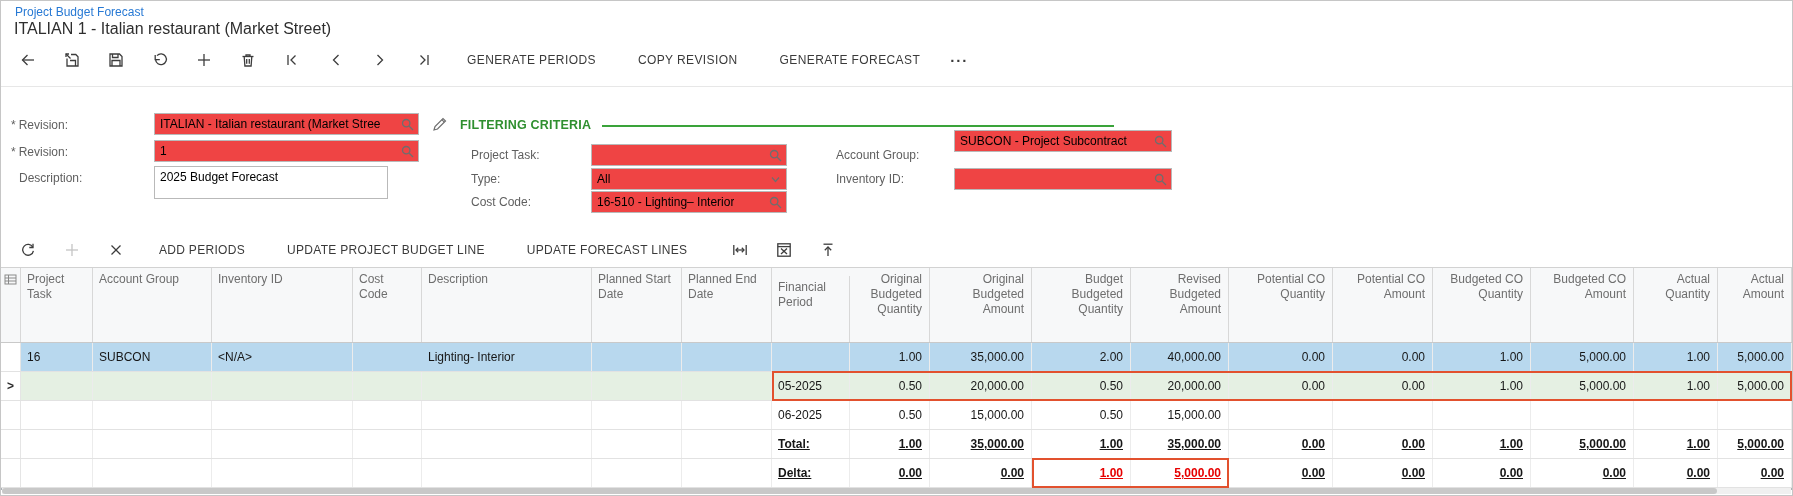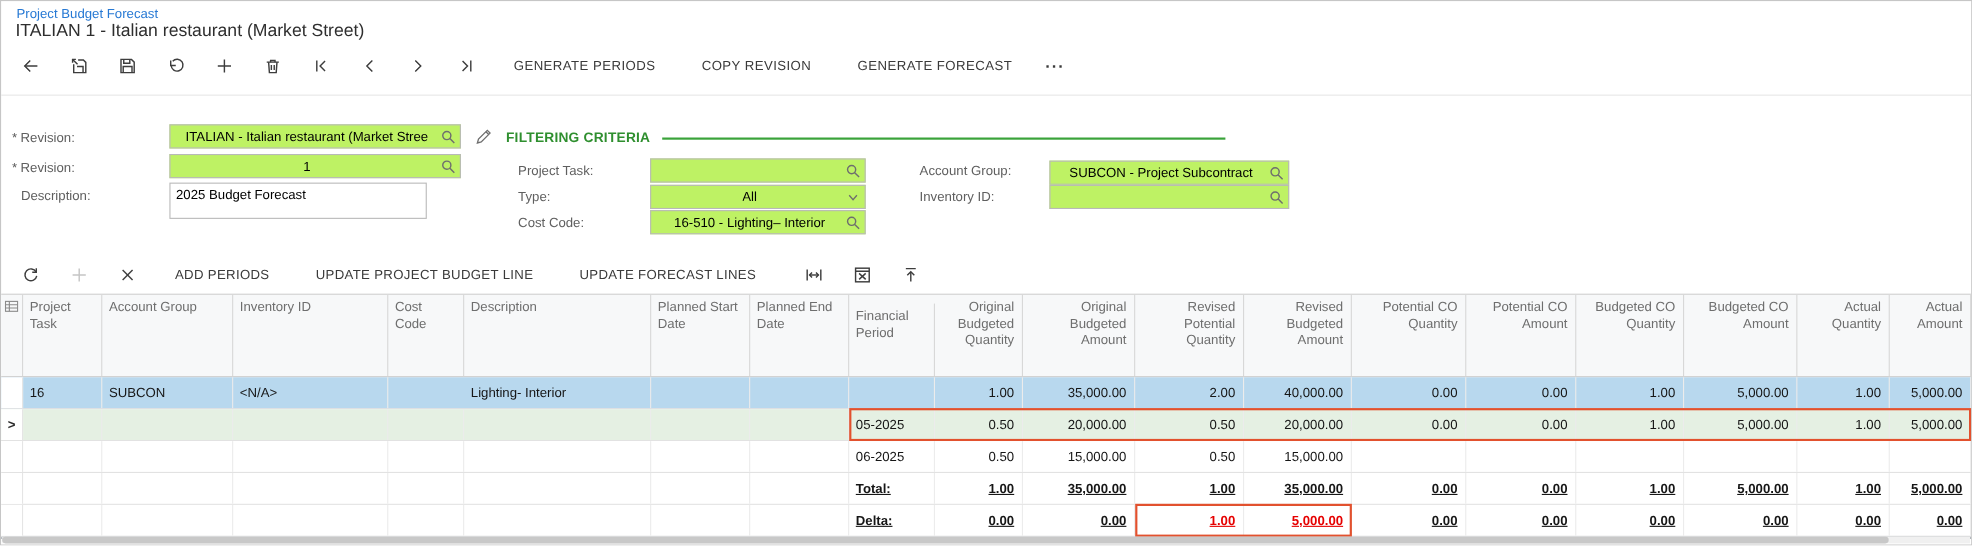--- a/index.html
+++ b/index.html
@@ -13,22 +13,22 @@
   .toolbar-divider{position:absolute;left:0;right:0;top:85px;height:1px;background:#e7e7e7;}
   .icon-btn{width:26px;height:26px;margin-right:18px;display:flex;align-items:center;justify-content:center;cursor:pointer;flex:none;}
   .icon-btn:first-child{margin-left:6px;}
   .icon-btn svg{stroke:#3d3d3d;fill:none;stroke-width:1.3;}
   .txt-btn{margin-left:12px;margin-right:30px;font-size:12px;color:#3a3a3a;letter-spacing:.4px;cursor:pointer;white-space:nowrap;}
   .more-btn{font-size:15px;font-weight:bold;color:#3a3a3a;letter-spacing:1px;cursor:pointer;}
 
   
   .lbl{position:absolute;font-size:12px;color:#5f5f5f;white-space:nowrap;}
   .star{margin-right:3px;}
-  .fld{position:absolute;height:22px;border:1px solid #b9b9b9;background:#bef264;box-sizing:border-box;
-       display:flex;align-items:center;padding:0 20px 0 5px;font-size:12px;color:#000;cursor:text;justify-content:center;}
+  .fld{position:absolute;height:22px;border:1px solid #b9b9b9;background:#ef4444;box-sizing:border-box;
+       display:flex;align-items:center;padding:0 20px 0 5px;font-size:12px;color:#000;cursor:text;}
   .fldtext{white-space:nowrap;overflow:hidden;}
   .mag,.chev{position:absolute;right:4px;top:4px;width:13px;height:13px;cursor:pointer;}
   .mag svg{stroke:#6e6e6e;fill:none;stroke-width:1.3;}
   .chev svg{stroke:#6e6e6e;fill:none;stroke-width:1.2;}
   .ta{position:absolute;border:1px solid #b9b9b9;background:#fff;box-sizing:border-box;
       padding:3px 5px;font-size:12px;color:#000;cursor:text;}
   .pencil{position:absolute;left:430px;top:114px;width:18px;height:18px;cursor:pointer;}
   .pencil svg{stroke:#6e6e6e;fill:none;stroke-width:1.2;}
   .sec-title{position:absolute;left:459px;top:117px;font-size:12.5px;font-weight:bold;color:var(--section-green,#2f8f2f);letter-spacing:.2px;}
   .sec-line{position:absolute;left:601px;top:124px;width:512px;height:2px;background:#3aa33a;}
@@ -194,21 +194,21 @@
   <div class="lbl" style="left:470px;top:194px;">Cost Code:</div>
   <div class="fld" style="left:590px;top:190px;width:196px;">
     <span class="fldtext">16-510 - Lighting– Interior</span>
     <span class="mag"><svg width="13" height="13" viewBox="0 0 13 13">
           <circle cx="5.2" cy="5.2" r="3.7"></circle>
           <path d="M8 8 L12 12"></path>
         </svg></span>
   </div>
 
   <div class="lbl" style="left:835px;top:147px;">Account Group:</div>
-  <div class="fld" style="left:953px;top:145px;width:218px;">
+  <div class="fld" style="left:953px;top:129px;width:218px;">
     <span class="fldtext">SUBCON - Project Subcontract</span>
     <span class="mag"><svg width="13" height="13" viewBox="0 0 13 13">
           <circle cx="5.2" cy="5.2" r="3.7"></circle>
           <path d="M8 8 L12 12"></path>
         </svg></span>
   </div>
 
   <div class="lbl" style="left:835px;top:171px;">Inventory ID:</div>
   <div class="fld" style="left:953px;top:167px;width:218px;">
     <span class="fldtext"></span>
@@ -277,21 +277,21 @@
         <div class="hcell" style="width: 72px;">Project Task</div>
         <div class="hcell" style="width: 119px;">Account Group</div>
         <div class="hcell" style="width: 141px;">Inventory ID</div>
         <div class="hcell" style="width: 69px;">Cost Code</div>
         <div class="hcell" style="width: 170px;">Description</div>
         <div class="hcell" style="width: 90px;">Planned Start Date</div>
         <div class="hcell" style="width: 90px;">Planned End Date</div>
         <div class="hcell" style="width: 78px; margin-top: 8px;">Financial Period</div>
         <div class="hcell r" style="width: 80px;">Original Budgeted Quantity</div>
         <div class="hcell r" style="width: 102px;">Original Budgeted Amount</div>
-        <div class="hcell r" style="width: 99px;">Revised Potential Quantity</div>
+        <div class="hcell r" style="width: 99px;">Budget Budgeted Quantity</div>
         <div class="hcell r" style="width: 98px;">Revised Budgeted Amount</div>
         <div class="hcell r" style="width: 104px;">Potential CO Quantity</div>
         <div class="hcell r" style="width: 100px;">Potential CO Amount</div>
         <div class="hcell r" style="width: 98px;">Budgeted CO Quantity</div>
         <div class="hcell r" style="width: 103px;">Budgeted CO Amount</div>
         <div class="hcell r" style="width: 84px;">Actual Quantity</div>
         <div class="hcell r" style="width: 74px;">Actual Amount</div>
       </div>
       <div class="grow selected">
         <div class="sel"></div>

